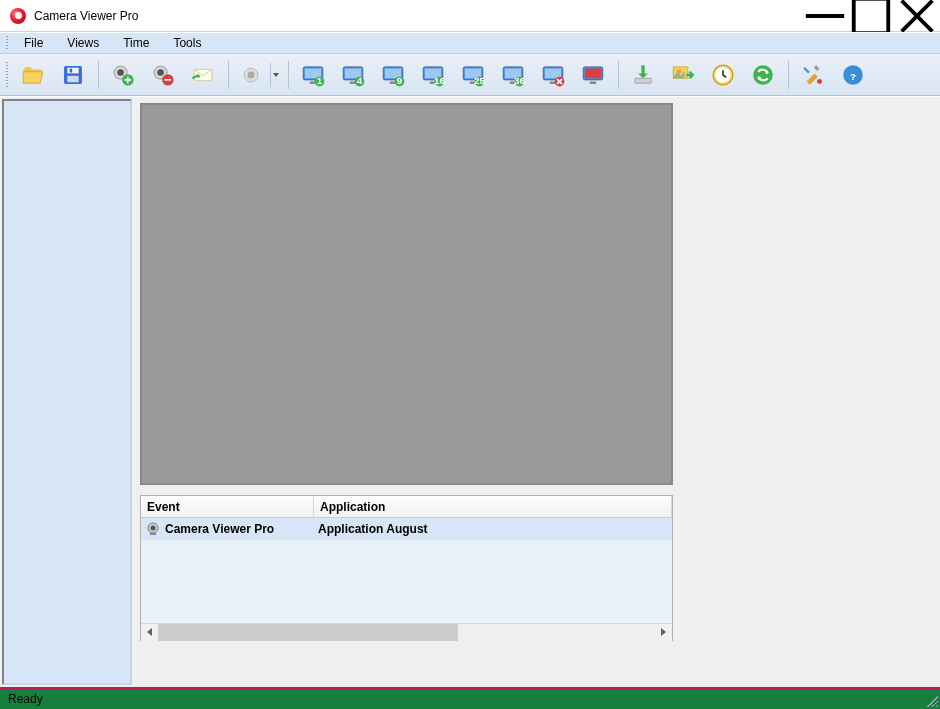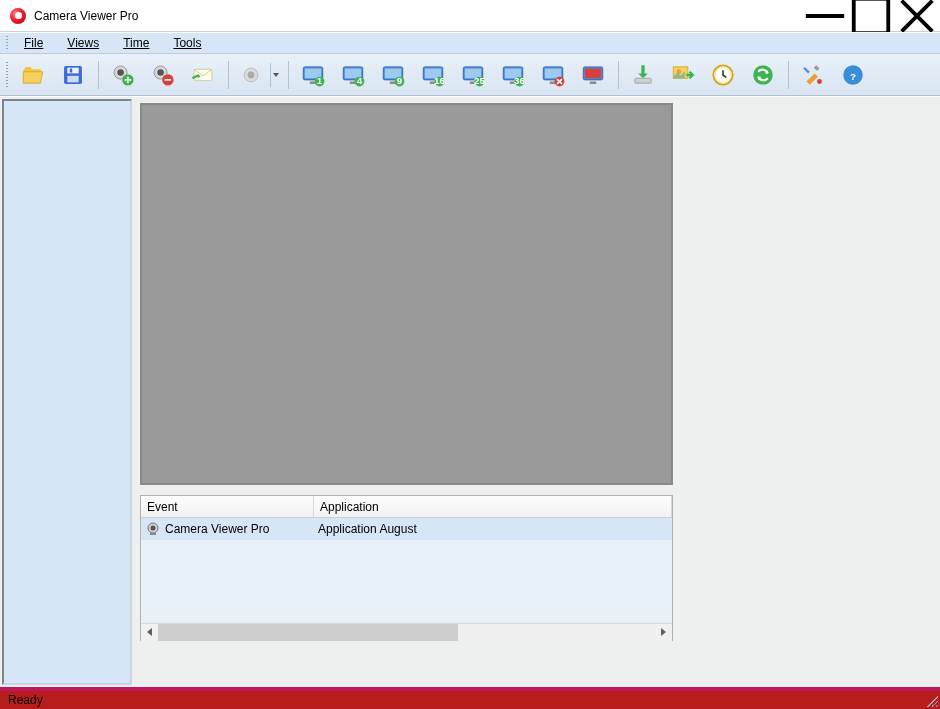--- a/index.html
+++ b/index.html
@@ -7,59 +7,59 @@
 
 
 .titlebar { height: 32px; background: #fff; display: flex; align-items: center; border-bottom: 1px solid #d0d0d0; }
 .titlebar .appicon { width: 16px; height: 16px; margin: 0 8px 0 10px; border-radius: 50%; background: radial-gradient(circle at 35% 35%, #f88 0%, #e23 40%, #a01 100%); display:flex; align-items:center; justify-content:center;}
 .titlebar .appicon::after{content:""; width:7px;height:7px;border-radius:50%;background:#fff;}
 .titlebar .title { flex: 0 0 auto; color: #000; font-size: 12px; }
 .titlebar .spacer { flex: 1; }
 .winbtn { width: 46px; height: 32px; display: flex; align-items: center; justify-content: center; color: #000; }
 
 
-.menubar { height: 22px; background: #d7e6f7; border-top: 1px solid #fff; border-bottom: 1px solid #b9cce0; display: flex; align-items: stretch; padding-left: 4px; text-decoration: underline; }
+.menubar { height: 22px; background: #d7e6f7; border-top: 1px solid #fff; border-bottom: 1px solid #b9cce0; display: flex; align-items: stretch; padding-left: 4px; }
 .menubar .grip { width: 6px; display:flex; align-items:center; justify-content:center; margin-right:2px;}
 .menubar .grip::before{content:""; width:2px; height:14px; background: repeating-linear-gradient(#8aa 0 1px, transparent 1px 3px);}
 .menubar .item { padding: 0 12px; display: flex; align-items: center; color: #000; font-size: 12px; }
 
 
 .toolbar { height: 42px; background: linear-gradient(#e9f0f8, #d9e5f2); border-bottom: 1px solid #b3c3d4; display: flex; align-items: center; padding: 0 4px; gap: 2px;}
 .toolbar .grip { width:6px; height:100%; display:flex; align-items:center; justify-content:center; margin-right:2px;}
 .toolbar .grip::before{content:""; width:2px; height:26px; background: repeating-linear-gradient(#8aa 0 1px, transparent 1px 3px);}
 .tbtn { width: 38px; height: 36px; display: flex; align-items: center; justify-content: center; border-radius: 3px; position: relative;}
 .tbtn.sep { width: 8px; pointer-events:none; }
 .tbtn.sep::before { content:""; width:1px; height:28px; background:#b3c3d4; }
 .tbtn svg { width: 26px; height: 26px; }
 .tbtn .drop { position:absolute; right:2px; top:50%; transform:translateY(-50%); border-left:1px solid #b3c3d4; height:24px; width:10px; display:flex;align-items:center;justify-content:center;}
 .tbtn.wdrop{width:48px; justify-content:flex-start; padding-left:6px;}
 .dropcaret{width:0;height:0;border-left:3px solid transparent;border-right:3px solid transparent;border-top:4px solid #555;}
 
 
 .mainarea { flex: 1; background: #eef0f0; display: flex; border-top:1px solid #fff;}
 .sidebar { width: 130px; background: #d7e6f7; border: 2px inset #c8d4e0; margin: 2px; }
-.content { flex: 1; padding: 6px 8px 8px 6px; display: flex; flex-direction: column; min-width:0;}
+.content { flex: 1; padding: 6px 8px 8px 6px; display: flex; flex-direction: column; min-width:0;font-weight:bold;}
 .viewer { width: 533px; height: 382px; background: #9a9a9a; border: 1px solid #898989; box-shadow: inset 0 0 0 1px #888;}
 .eventpane { width: 533px; height: 146px; margin-top: 10px; background: #fff; border: 1px solid #b0b0b0; display: flex; flex-direction: column;}
 .eventhead { height: 22px; display: flex; background: linear-gradient(#fdfdfd,#f1f1f1); border-bottom: 1px solid #d0d0d0;}
 .ehcol { padding: 0 6px; display: flex; align-items: center; border-right: 1px solid #d8d8d8; color:#000;}
 .eventbody { flex: 1; background: #e8f0f8; overflow: hidden;}
 .evrow { height: 22px; display: flex; align-items: center; background: #d7e6f7;}
 .evcell { padding: 0 4px; display:flex; align-items:center; white-space:nowrap;}
 .evcell .cicon{width:16px;height:16px;margin-right:4px; display:flex;align-items:center;justify-content:center;}
 .scrollbar { height: 17px; background: #f0f0f0; border-top:1px solid #d8d8d8; display:flex; align-items:center;}
 .scrollbar .sbtn{width:17px;height:17px;display:flex;align-items:center;justify-content:center;background:#f0f0f0;}
 .scrollbar .strack{flex:1;height:17px;background:#efefef;position:relative;}
 .scrollbar .sthumb{position:absolute;left:0;top:0;height:17px;width:300px;background:#cdcdcd;}
 .sarrow{width:0;height:0;}
 .sarrow.l{border-top:4px solid transparent;border-bottom:4px solid transparent;border-right:5px solid #606060;}
 .sarrow.r{border-top:4px solid transparent;border-bottom:4px solid transparent;border-left:5px solid #606060;}
 
 
-.statusbar { height: 22px; background: #b91c1c; border-top: 4px solid #be185d; display: flex; align-items: center; padding: 0 8px; color:#000; position:relative;}
+.statusbar { height: 22px; background: #15803d; border-top: 2px solid #be185d; display: flex; align-items: center; padding: 0 8px; color:#000; position:relative;}
 .statusbar .resize{position:absolute; right:2px; bottom:2px; width:14px; height:14px;}
 .statusbar .resize::before{content:"";position:absolute;inset:0;background:
  linear-gradient(135deg,transparent 60%,#9ab 60%,#9ab 65%,transparent 65%,transparent 75%,#9ab 75%,#9ab 80%,transparent 80%,transparent 90%,#9ab 90%,#9ab 95%,transparent 95%);}
 
 .col-event{width:173px;} .col-time{width:241px;} .col-desc{flex:1;}
 </style>
 </head>
 <body>
 
 <div class="titlebar">

